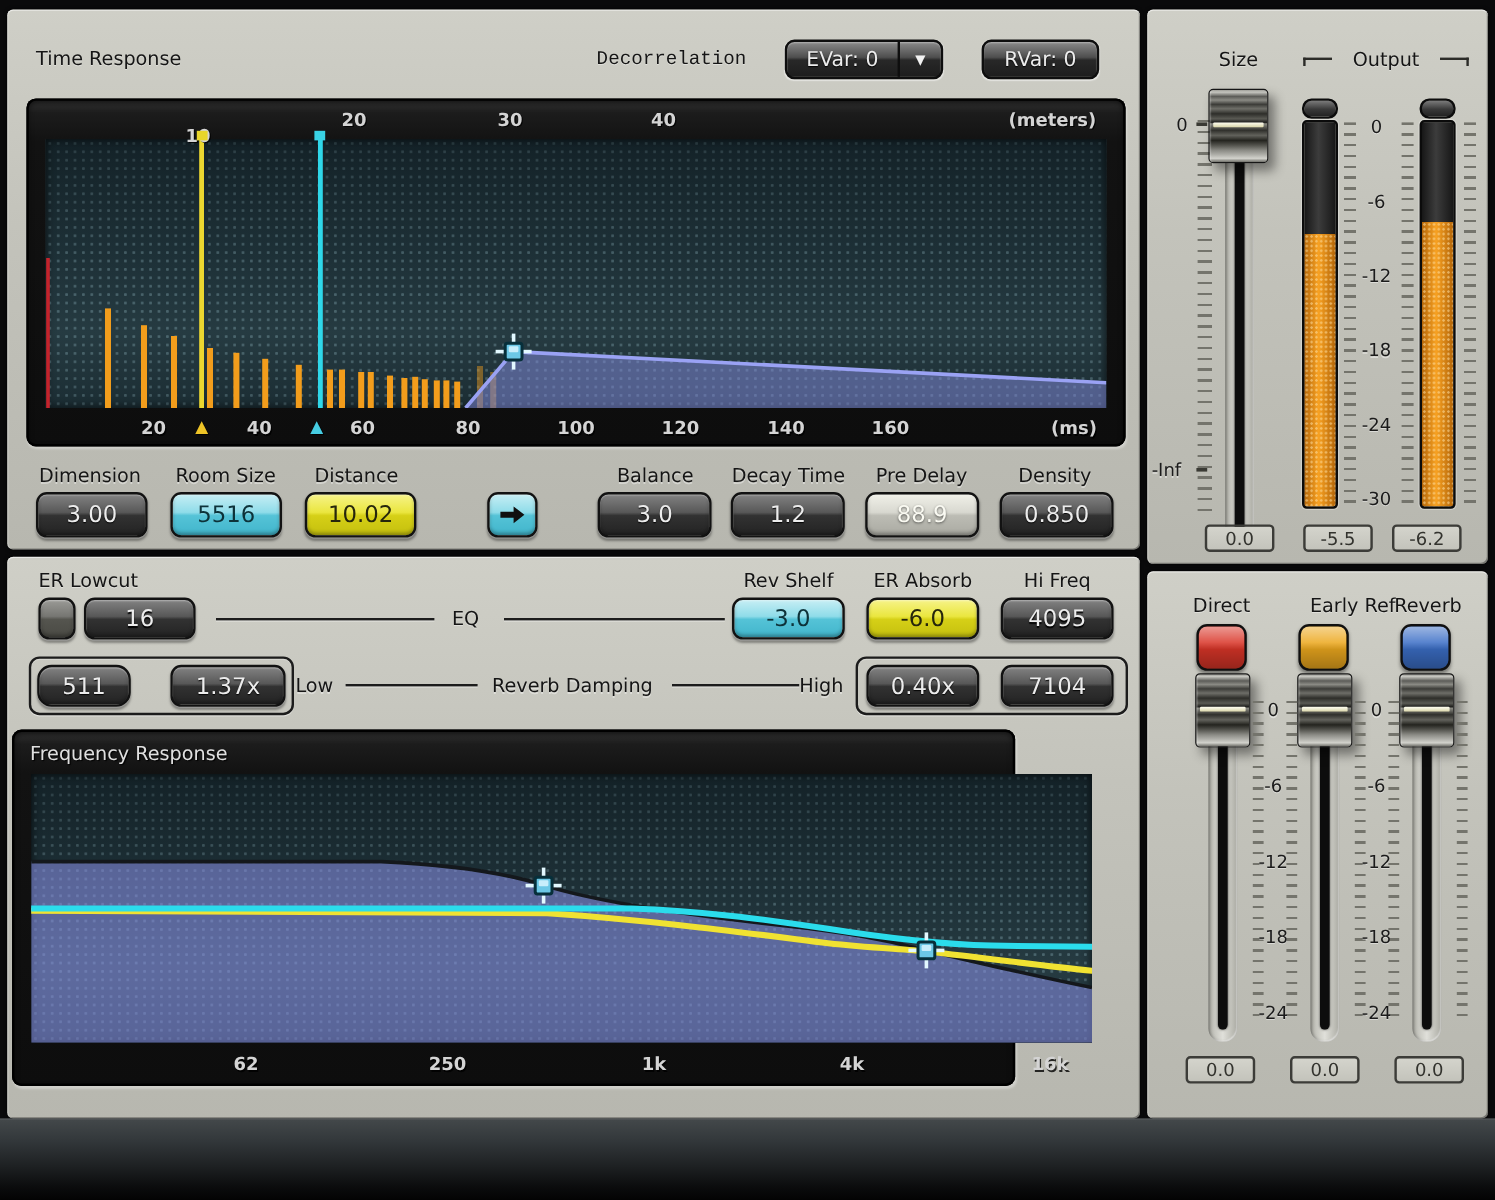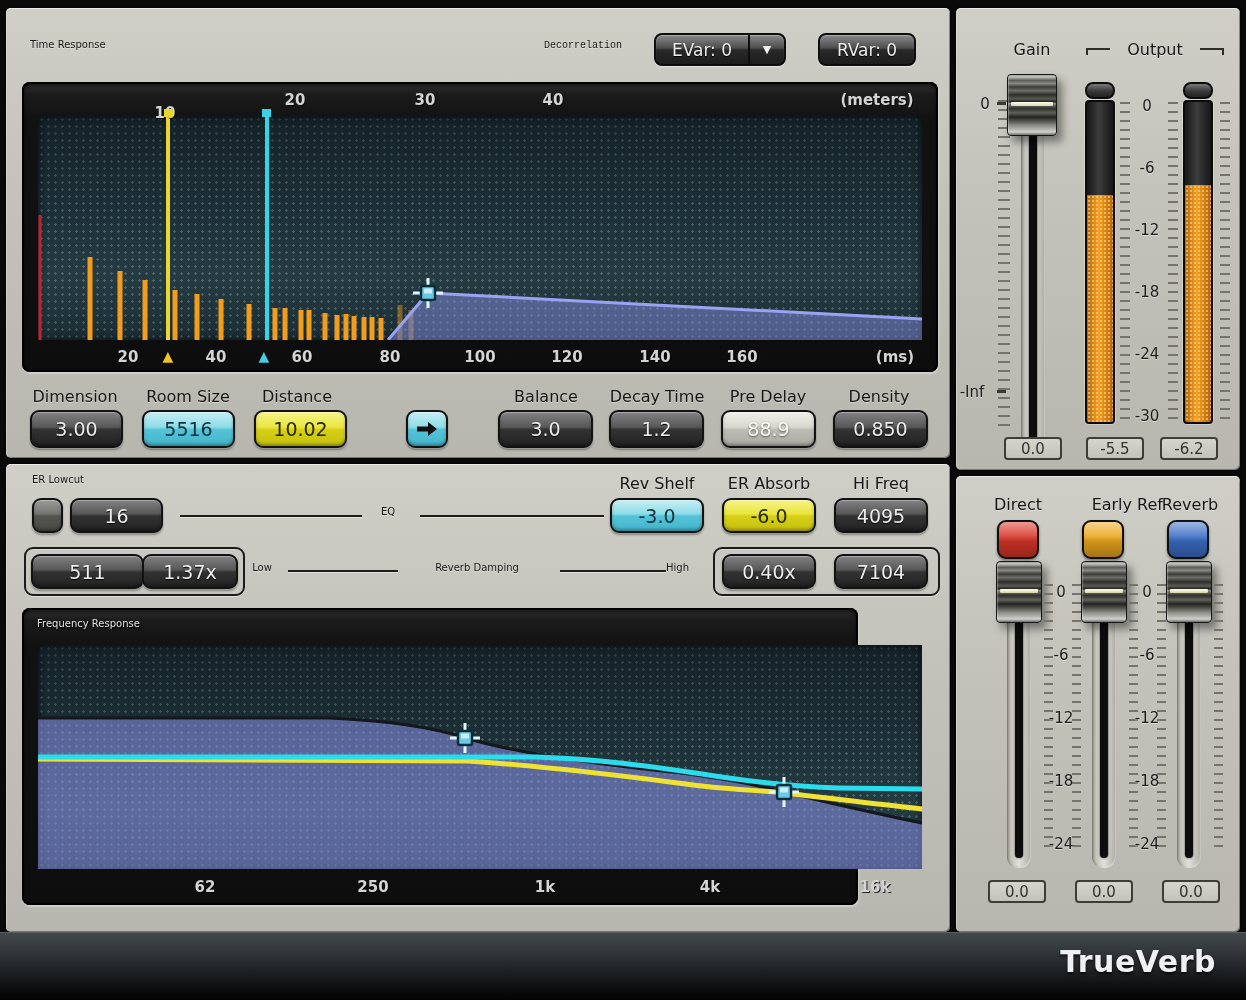--- a/index.html
+++ b/index.html
@@ -28,21 +28,21 @@
       radial-gradient(circle,rgba(160,200,210,.33) 1px,transparent 1.45px);
     background-size: 100% 100%, 7px 7px;
     box-shadow: inset 0 0 8px rgba(0,0,0,.7);
   }
   .plot-svg { position:absolute; display:block; }
   .gen-layer { position:absolute; inset:0; pointer-events:none; }
   .gen-label { position:absolute; transform:translate(-50%,-50%); font-size:15px; font-weight:700;
                color:#d4d4d4; white-space:nowrap; text-shadow:1px 1px 0 rgba(0,0,0,.8); }
   .panel-scale .gen-label { color:#1b1b1b; font-weight:400; text-shadow:0 1px 0 rgba(255,255,255,.45); }
   .gen-rect { position:absolute; }
-  .ui-label { position:absolute; font-size:10px; color:#151515; text-shadow:0 1px 0 rgba(255,255,255,.4); }
+  .ui-label { position:absolute; font-size:16px; color:#151515; text-shadow:0 1px 0 rgba(255,255,255,.4); }
   .ctl-label { position:absolute; width:120px; text-align:center; font-size:16px; color:#151515;
                text-shadow:0 1px 0 rgba(255,255,255,.4); }
   .vbtn {
     position:absolute; height:38px; border:2px solid #121212; border-radius:9px;
     display:flex; align-items:center; justify-content:center; font-size:19px;
     box-shadow: 0 2px 2px rgba(0,0,0,.35), 0 1px 0 rgba(255,255,255,.55), inset 0 1px 1px rgba(255,255,255,.35), inset 0 -2px 3px rgba(0,0,0,.3);
     cursor:pointer;
   }
   .vbtn.dark  { background:linear-gradient(180deg,#828282 0%,#585858 44%,#323232 52%,#232323 100%); color:#ececec; text-shadow:0 1px 1px #000; }
   .vbtn.cyan  { background:linear-gradient(180deg,#c6eef4 0%,#8fdce9 44%,#55c3d7 52%,#41b5cb 100%); color:#0d3239; }
@@ -187,32 +187,32 @@
   <div class="hline" style="left:420px;top:515px;width:184px;"></div>
 
   <div class="ctl-label" style="left:597px;top:474px;">Rev Shelf</div>
   <div class="ctl-label" style="left:709px;top:474px;">ER Absorb</div>
   <div class="ctl-label" style="left:821px;top:474px;">Hi Freq</div>
   <div class="vbtn cyan" style="left:610px;top:498px;width:94px;height:35px;">-3.0</div>
   <div class="vbtn yellow" style="left:722px;top:498px;width:94px;height:35px;">-6.0</div>
   <div class="vbtn dark" style="left:834px;top:498px;width:94px;height:35px;">4095</div>
 
   <div class="group-outline" style="left:24px;top:547px;width:221px;height:49px;"></div>
-  <div class="vbtn dark" style="left:31px;top:554px;width:113px;height:35px;">511</div>
+  <div class="vbtn dark" style="left:31px;top:554px;width:78px;height:35px;border-radius:12px;">511</div>
   <div class="vbtn dark" style="left:142px;top:554px;width:96px;height:35px;">1.37x</div>
   <div class="ui-label" style="left:237px;top:562px;width:50px;text-align:center;">Low</div>
   <div class="hline" style="left:288px;top:570px;width:110px;"></div>
   <div class="ui-label" style="left:397px;top:562px;width:160px;text-align:center;">Reverb Damping</div>
   <div class="hline" style="left:560px;top:570px;width:106px;"></div>
   <div class="ui-label" style="left:666px;top:562px;width:50px;">High</div>
   <div class="group-outline" style="left:713px;top:547px;width:227px;height:49px;"></div>
   <div class="vbtn dark" style="left:722px;top:554px;width:94px;height:35px;">0.40x</div>
   <div class="vbtn dark" style="left:834px;top:554px;width:94px;height:35px;">7104</div>
 
-  <div class="graph-box" style="left:22px;top:608px;width:836px;height:297px;">
+  <div class="graph-box" style="left:10px;top:608px;width:836px;height:297px;">
     <div class="ui-label" style="left:15px;top:10px;color:#e0e0e0;text-shadow:1px 1px 1px #000;">Frequency Response</div>
     <div class="plot" style="left:16px;top:37px;width:884px;height:224px;"></div>
     <svg id="fr-svg" class="plot-svg" style="left:16px;top:37px;" width="884" height="224" viewBox="0 0 884 224">
         <path d="M0,73 L292,73 C360,76 400,84 428,93 C480,109 560,119 624,126 C680,132 712,138 746,147 C800,160 845,170 884,178 L884,224 L0,224 Z" fill="rgba(134,142,226,0.58)"></path>
         <path d="M0,73 L292,73 C360,76 400,84 428,93 C480,109 560,119 624,126 C680,132 712,138 746,147 C800,160 845,170 884,178" stroke="#14181c" stroke-width="3" fill="none"></path>
         <path d="M0,114 L430,116 C520,122 600,133 664,141 C700,145 730,146 746,148 C800,154 845,160 884,164" stroke="#f0e232" stroke-width="5" fill="none" stroke-linecap="round"></path>
         <path d="M0,112 L500,112 C560,114 610,121 664,129 C714,137 760,142 800,143 L884,144" stroke="#2bdcec" stroke-width="5" fill="none" stroke-linecap="round"></path>
         <g>
           <rect x="425.5" y="78" width="3" height="7" fill="#e2f8ff"></rect>
           <rect x="425.5" y="101" width="3" height="7" fill="#e2f8ff"></rect>
@@ -225,21 +225,21 @@
           <rect x="744.5" y="132" width="3" height="7" fill="#e2f8ff"></rect>
           <rect x="744.5" y="155" width="3" height="7" fill="#e2f8ff"></rect>
           <rect x="731" y="145.5" width="7" height="3" fill="#e2f8ff"></rect>
           <rect x="754" y="145.5" width="7" height="3" fill="#e2f8ff"></rect>
           <rect x="739" y="140" width="14" height="14" rx="2" fill="#6cc8e6" stroke="#072f3a" stroke-width="2.5"></rect>
           <rect x="742" y="142.5" width="8" height="5" rx="1" fill="#c8eefb"></rect>
         </g>
       </svg>
   </div>
 
-  <div class="ctl-label" style="left:972px;top:40px;">Gain</div>
+  <div class="ctl-label" style="left:972px;top:40px;">Size</div>
   <div class="bracket bl" style="left:1086px;top:48px;width:24px;"></div>
   <div class="ctl-label" style="left:1115px;top:40px;width:80px;">Output</div>
   <div class="bracket br" style="left:1200px;top:48px;width:24px;"></div>
 
   <div class="ticks" style="left:998px;top:100px;width:12px;height:330px;"></div>
   <div class="channel" style="left:1021px;top:86px;width:24px;height:374px;"></div>
   <div class="slot" style="left:1029px;top:92px;width:8px;height:360px;"></div>
   <div class="fader-cap" style="left:1007px;top:74px;width:50px;height:62px;"></div>
 
   <div class="meter-cap" style="left:1085px;top:82px;width:30px;height:17px;"></div>
@@ -282,21 +282,20 @@
   <div class="ticks" style="left:1072px;top:584px;width:9px;height:268px;"></div>
   <div class="ticks" style="left:1129px;top:584px;width:9px;height:268px;"></div>
   <div class="ticks" style="left:1157px;top:584px;width:9px;height:268px;"></div>
   <div class="ticks" style="left:1214px;top:584px;width:9px;height:268px;"></div>
 
   <div class="readout" style="left:988px;top:880px;width:58px;">0.0</div>
   <div class="readout" style="left:1075px;top:880px;width:58px;">0.0</div>
   <div class="readout" style="left:1162px;top:880px;width:58px;">0.0</div>
 
   <div id="footer"></div>
-  <div id="logo">TrueVerb</div>
 
   <div class="gen-layer">
       <span class="gen-label" style="left: 165px; top: 113px;">10</span>
       <span class="gen-label" style="left: 295px; top: 100px;">20</span>
       <span class="gen-label" style="left: 425px; top: 100px;">30</span>
       <span class="gen-label" style="left: 553px; top: 100px;">40</span>
       <span class="gen-label" style="left: 877px; top: 100px;">(meters)</span>
     </div>
   <div class="gen-layer">
       <span class="gen-label" style="left: 128px; top: 357px;">20</span>

